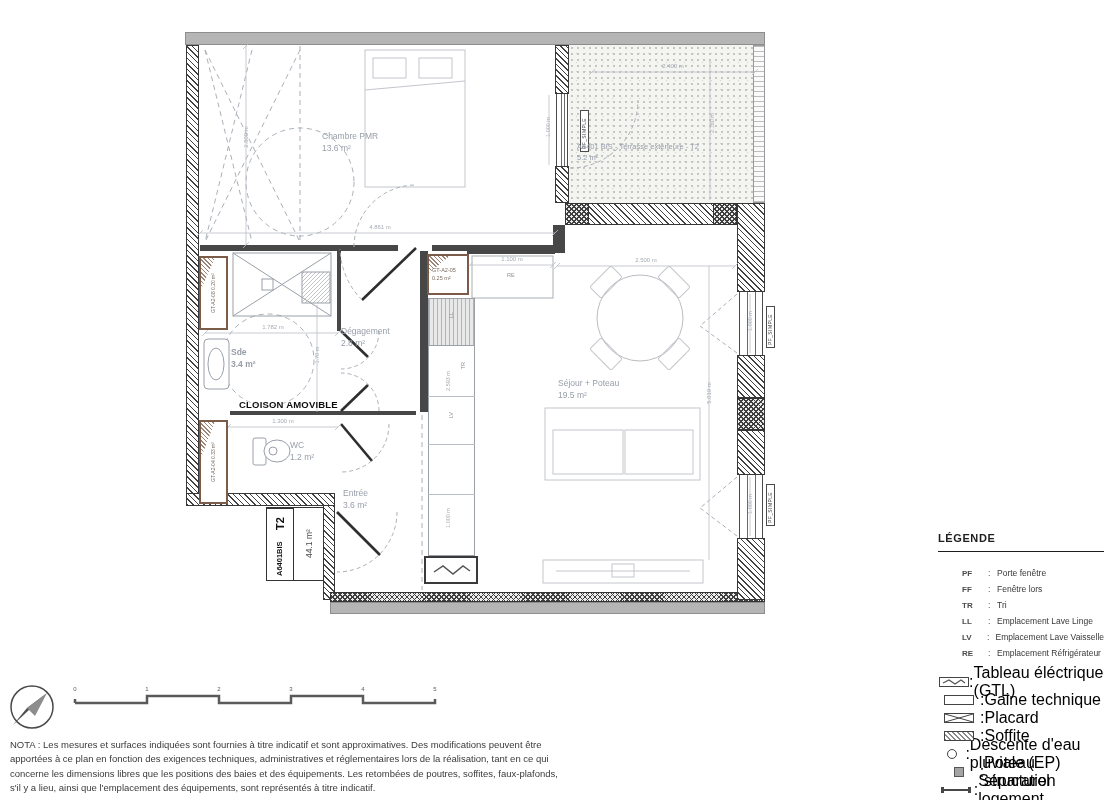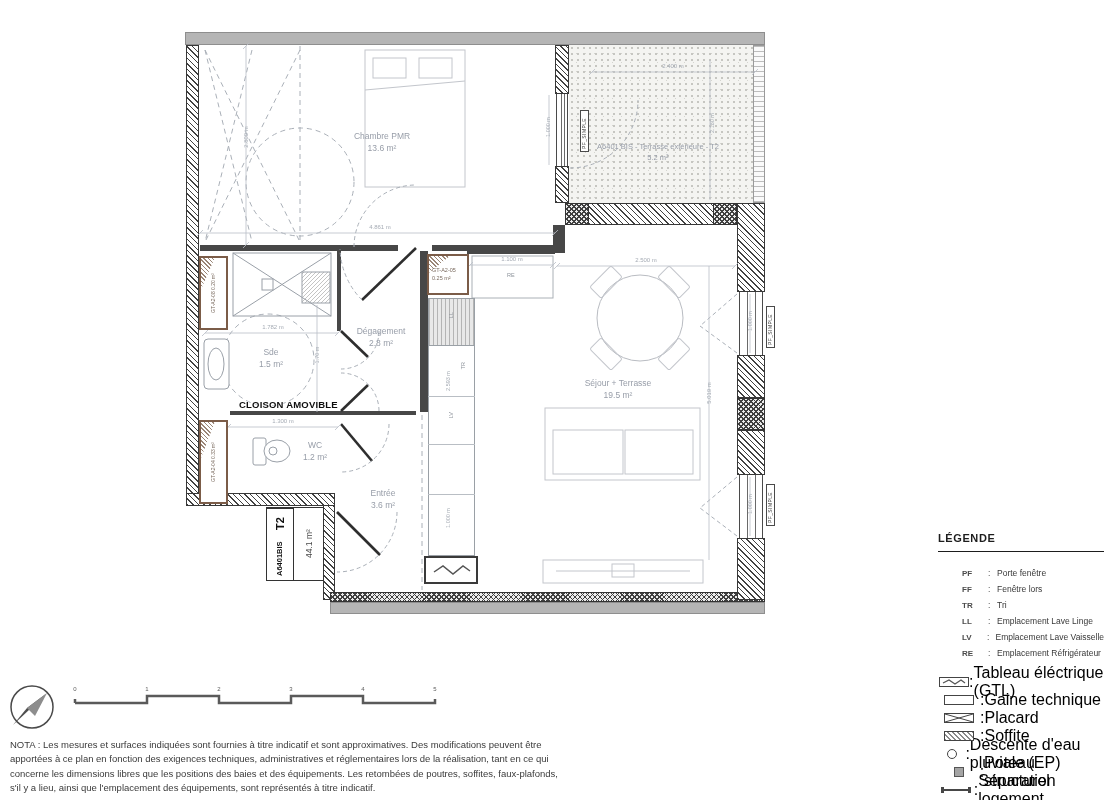--- a/index.html
+++ b/index.html
@@ -9,21 +9,21 @@
   
   .wall{position:absolute;background:repeating-linear-gradient(45deg,rgba(55,55,55,.95) 0 1px,transparent 1px 4px),#fff;border:1.3px solid #383838;box-sizing:border-box;}
   .xwall{position:absolute;background:repeating-linear-gradient(45deg,#3f3f3f 0 1px,transparent 1px 3.5px),repeating-linear-gradient(135deg,#3f3f3f 0 1px,transparent 1px 3.5px),#ececec;border:1.2px solid #333;box-sizing:border-box;}
   .gray{position:absolute;background:#b5b5b5;border:1px solid #8e8e8e;box-sizing:border-box;}
   .p{position:absolute;background:#474747;}
   .win{position:absolute;background:linear-gradient(90deg,#6a6a6a,#6a6a6a) 7px 0/1px 100% no-repeat,linear-gradient(90deg,#6a6a6a,#6a6a6a) 15px 0/1px 100% no-repeat,#fff;border-left:1.6px solid #4a4a4a;border-right:1.6px solid #4a4a4a;box-sizing:border-box;}
   .win-s{position:absolute;background:linear-gradient(90deg,#6a6a6a,#6a6a6a) 4px 0/1px 100% no-repeat,linear-gradient(90deg,#6a6a6a,#6a6a6a) 7px 0/1px 100% no-repeat,#fff;border-left:1.4px solid #4a4a4a;border-right:1.4px solid #4a4a4a;box-sizing:border-box;}
   .rail{position:absolute;background:repeating-linear-gradient(0deg,#bdbdbd 0 1px,transparent 1px 5px),#fafafa;border:1px solid #9a9a9a;box-sizing:border-box;}
   .terr{position:absolute;background-image:radial-gradient(#c6c6c1 0.8px,transparent 1px),radial-gradient(#d4d4cf 0.7px,transparent 0.9px);background-size:6px 6px,9px 9px;background-position:0 0,3px 4px;background-color:#f4f4f1;}
   
-  .room-label{position:absolute;text-align:center;color:#979da8;font-size:8.5px;line-height:1.4;}
+  .room-label{position:absolute;color:#979da8;font-size:8.5px;line-height:1.4;}
   .room-label.small{font-size:7.5px;}
   .dim{position:absolute;color:#a6acb5;font-size:6px;text-align:center;white-space:nowrap;}
   .dim.v{transform:rotate(-90deg);transform-origin:center;width:50px;}
   .pf-tag{position:absolute;border:1px solid #4a4a4a;background:#fff;color:#333;font-size:5px;letter-spacing:.4px;writing-mode:vertical-rl;transform:rotate(180deg);padding:2px 1px;line-height:1;box-sizing:border-box;}
   .gt-box{position:absolute;border:2px solid #7b5c48;background:#fff;box-sizing:border-box;overflow:hidden;}
   .gt-hatch{position:absolute;left:0;top:0;width:55%;height:45%;background:repeating-linear-gradient(45deg,#9a8576 0 1px,transparent 1px 3px);clip-path:polygon(0 0,100% 0,0 100%);}
   .gt-text{position:absolute;inset:0;display:flex;align-items:center;justify-content:center;writing-mode:vertical-rl;transform:rotate(180deg);color:#7a6a5e;font-size:5px;line-height:1.4;text-align:center;gap:1px;}
   .gt-text-h{position:absolute;inset:0;display:flex;flex-direction:column;align-items:flex-start;justify-content:center;color:#7a6a5e;font-size:5.5px;line-height:1.3;padding-left:3px;}
   .appl{position:absolute;color:#8d939b;font-size:5.5px;writing-mode:vertical-rl;transform:rotate(180deg);line-height:1;}
   .cloison{position:absolute;font-weight:700;color:#0d0d0d;font-size:9.5px;letter-spacing:.2px;text-shadow:0 0 2px #fff,0 0 2px #fff;white-space:nowrap;}
@@ -275,34 +275,34 @@
     <span>13.6 m²</span>
   </div>
   <div class="room-label small" style="left:577px;top:142px;width:162px;">
     <span>A6401 BIS - Terrasse extérieure - T2</span><br>
     <span>5.2 m²</span>
   </div>
   <div class="room-label" style="left:341px;top:326px;width:80px;">
     <span>Dégagement</span><br>
     <span>2.8 m²</span>
   </div>
-  <div class="room-label" style="left:231px;top:347px;width:80px;">
+  <div class="room-label" style="left:231px;top:347px;width:80px;font-weight:bold;">
     <span>Sde</span><br>
-    <span>1.5 m²</span>
+    <span>3.4 m²</span>
   </div>
   <div class="room-label" style="left:290px;top:440px;width:50px;">
     <span>WC</span><br>
     <span>1.2 m²</span>
   </div>
   <div class="room-label" style="left:343px;top:488px;width:80px;">
     <span>Entrée</span><br>
     <span>3.6 m²</span>
   </div>
   <div class="room-label" style="left:558px;top:378px;width:120px;">
-    <span>Séjour + Terrasse</span><br>
+    <span>Séjour + Poteau</span><br>
     <span>19.5 m²</span>
   </div>
 
   <div class="cloison" style="left:239px;top:399px;">CLOISON AMOVIBLE</div>
 
   <div class="dim" style="left:345px;top:224px;width:70px;">4.861 m</div>
   <div class="dim v" style="left:221px;top:134px;">2.800 m</div>
   <div class="dim v" style="left:523px;top:124px;font-size:5.5px;">1.000 m</div>
   <div class="dim" style="left:638px;top:63px;width:70px;">2.400 m</div>
   <div class="dim v" style="left:687px;top:120px;font-size:5.5px;">2.180 m</div>

